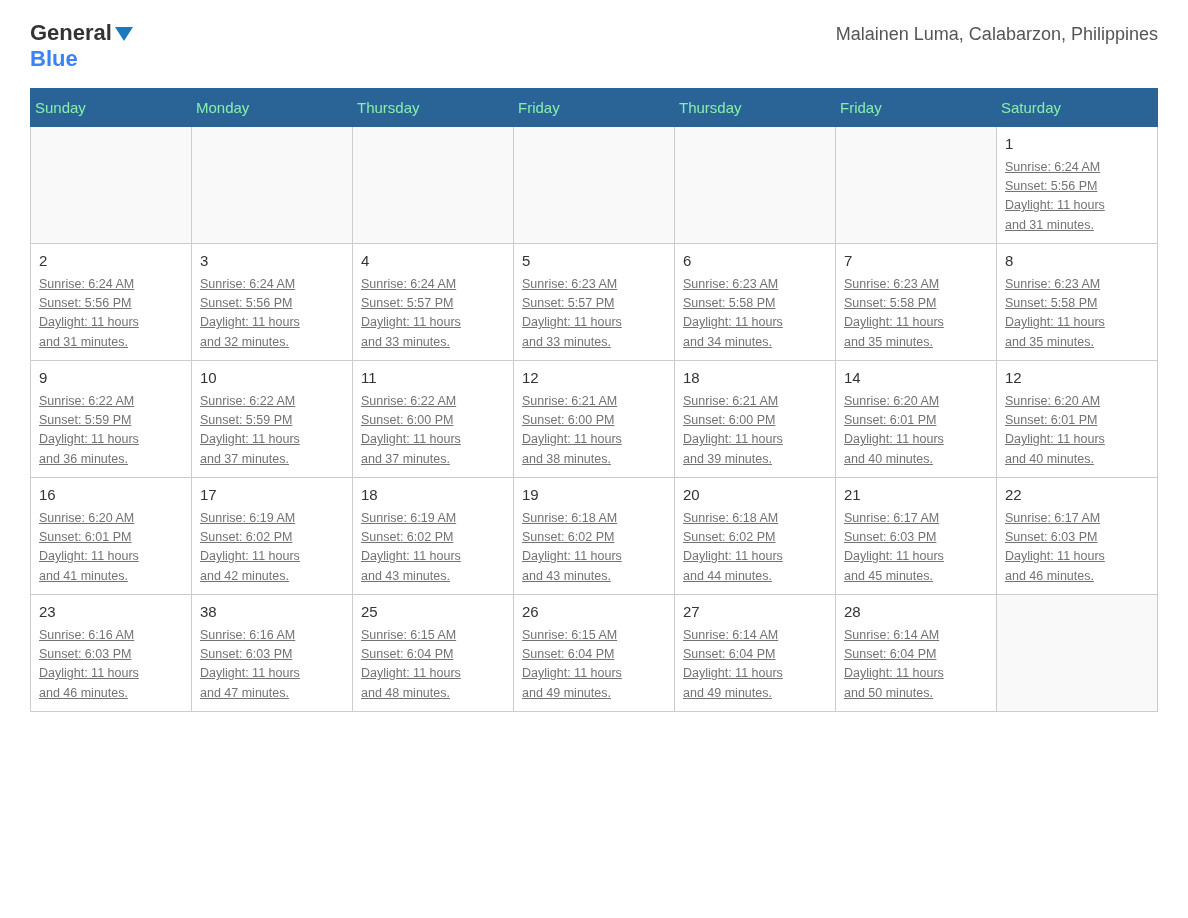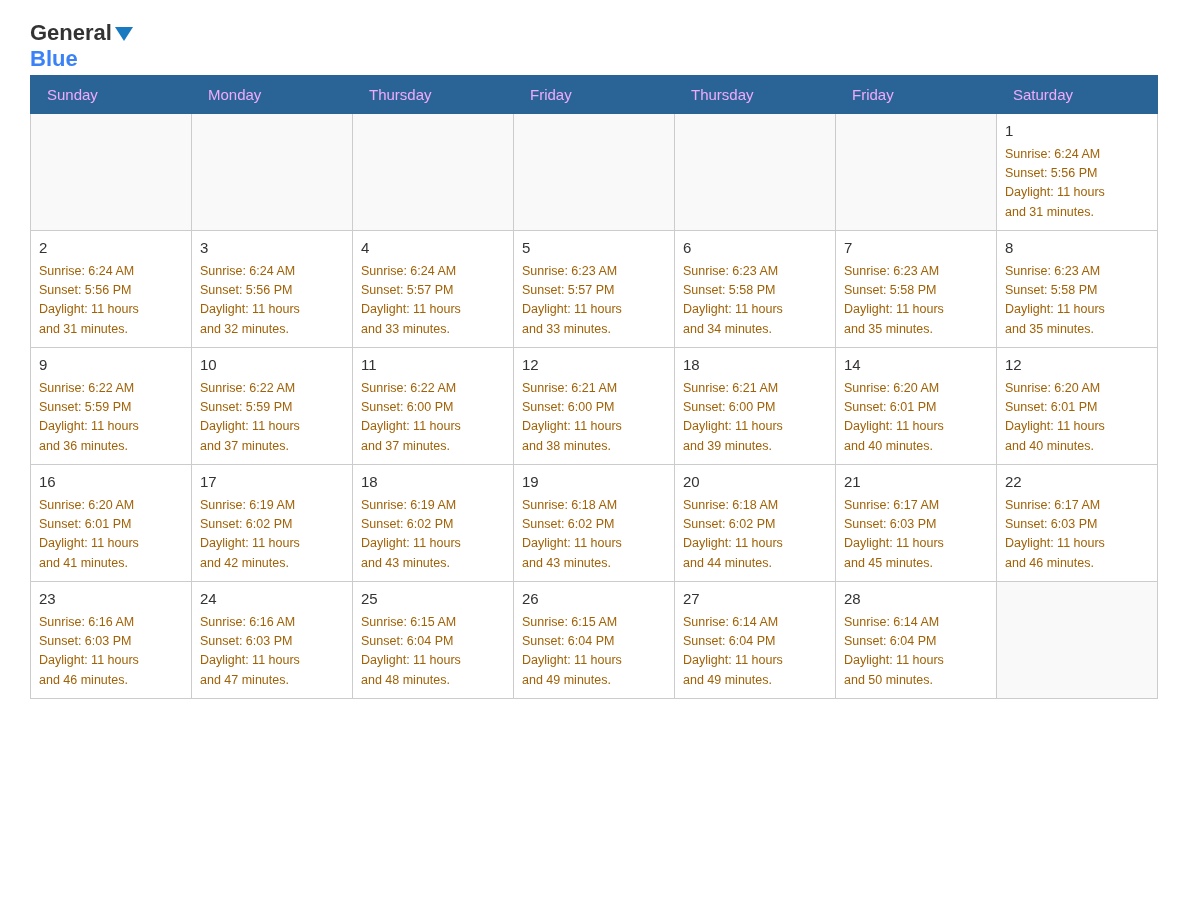--- a/index.html
+++ b/index.html
@@ -7,21 +7,21 @@
       font-family: Arial, sans-serif;
       background: #fff;
       padding: 20px 30px;
       width: 1188px;
       min-height: 918px;
     }
     .header-area {
       display: flex;
       justify-content: space-between;
       align-items: flex-start;
-      margin-bottom: 3px;
+      margin-bottom: 16px;
     }
     .logo-text-general {
       font-size: 22px;
       font-weight: bold;
       color: #333;
     }
     .logo-text-blue {
       font-size: 22px;
       font-weight: bold;
       color: #3b82f6;
@@ -40,24 +40,24 @@
       color: #555;
       margin-top: 4px;
     }
     .calendar {
       width: 100%;
       border-collapse: collapse;
       border: 1px solid #ccc;
     }
     .calendar th {
       background-color: #2a6496;
-      color: #f0abfc;
+      color: #86efac;
       font-size: 15px;
       font-weight: normal;
-      padding: 10px 16px;
+      padding: 10px 4px;
       text-align: left;
       border: 1px solid #2a6496;
     }
     .calendar td {
       vertical-align: top;
       padding: 6px 8px 8px 8px;
       border: 1px solid #ccc;
       width: calc(100% / 7);
       min-height: 90px;
       font-size: 12.5px;
@@ -68,22 +68,23 @@
       background: #f9f9f9;
     }
     .day-number {
       font-size: 15px;
       font-weight: normal;
       display: block;
       margin-bottom: 2px;
     }
     .day-info {
       font-size: 12.5px;
-      color: #a16207;
+      color: #737373;
       line-height: 1.55;
+      text-decoration: underline;
     }
     .logo-wrapper {
       display: flex;
       flex-direction: column;
       align-items: flex-start;
     }
     .logo-line1 {
       display: flex;
       align-items: center;
     }
@@ -103,20 +104,21 @@
 
 <div class="header-area">
   <div class="logo-wrapper">
     <div class="logo-line1">
       <span class="logo-text-general">General</span>
       <span class="logo-triangle"></span>
     </div>
     <span class="logo-text-blue">Blue</span>
   </div>
   <div class="title-area">
+    <div class="subtitle">Malainen Luma, Calabarzon, Philippines</div>
   </div>
 </div>
 
 <table class="calendar">
   <thead>
     <tr>
     <th>Sunday</th>
         <th>Monday</th>
         <th>Thursday</th>
         <th>Friday</th>
@@ -296,21 +298,21 @@
       </tr>
       <tr>
         <td>
           <span class="day-number">23</span>
           <div class="day-info" style="white-space: pre-line;">Sunrise: 6:16 AM
 Sunset: 6:03 PM
 Daylight: 11 hours
 and 46 minutes.</div>
         </td>
         <td>
-          <span class="day-number">24</span>
+          <span class="day-number">38</span>
           <div class="day-info" style="white-space: pre-line;">Sunrise: 6:16 AM
 Sunset: 6:03 PM
 Daylight: 11 hours
 and 47 minutes.</div>
         </td>
         <td>
           <span class="day-number">25</span>
           <div class="day-info" style="white-space: pre-line;">Sunrise: 6:15 AM
 Sunset: 6:04 PM
 Daylight: 11 hours

